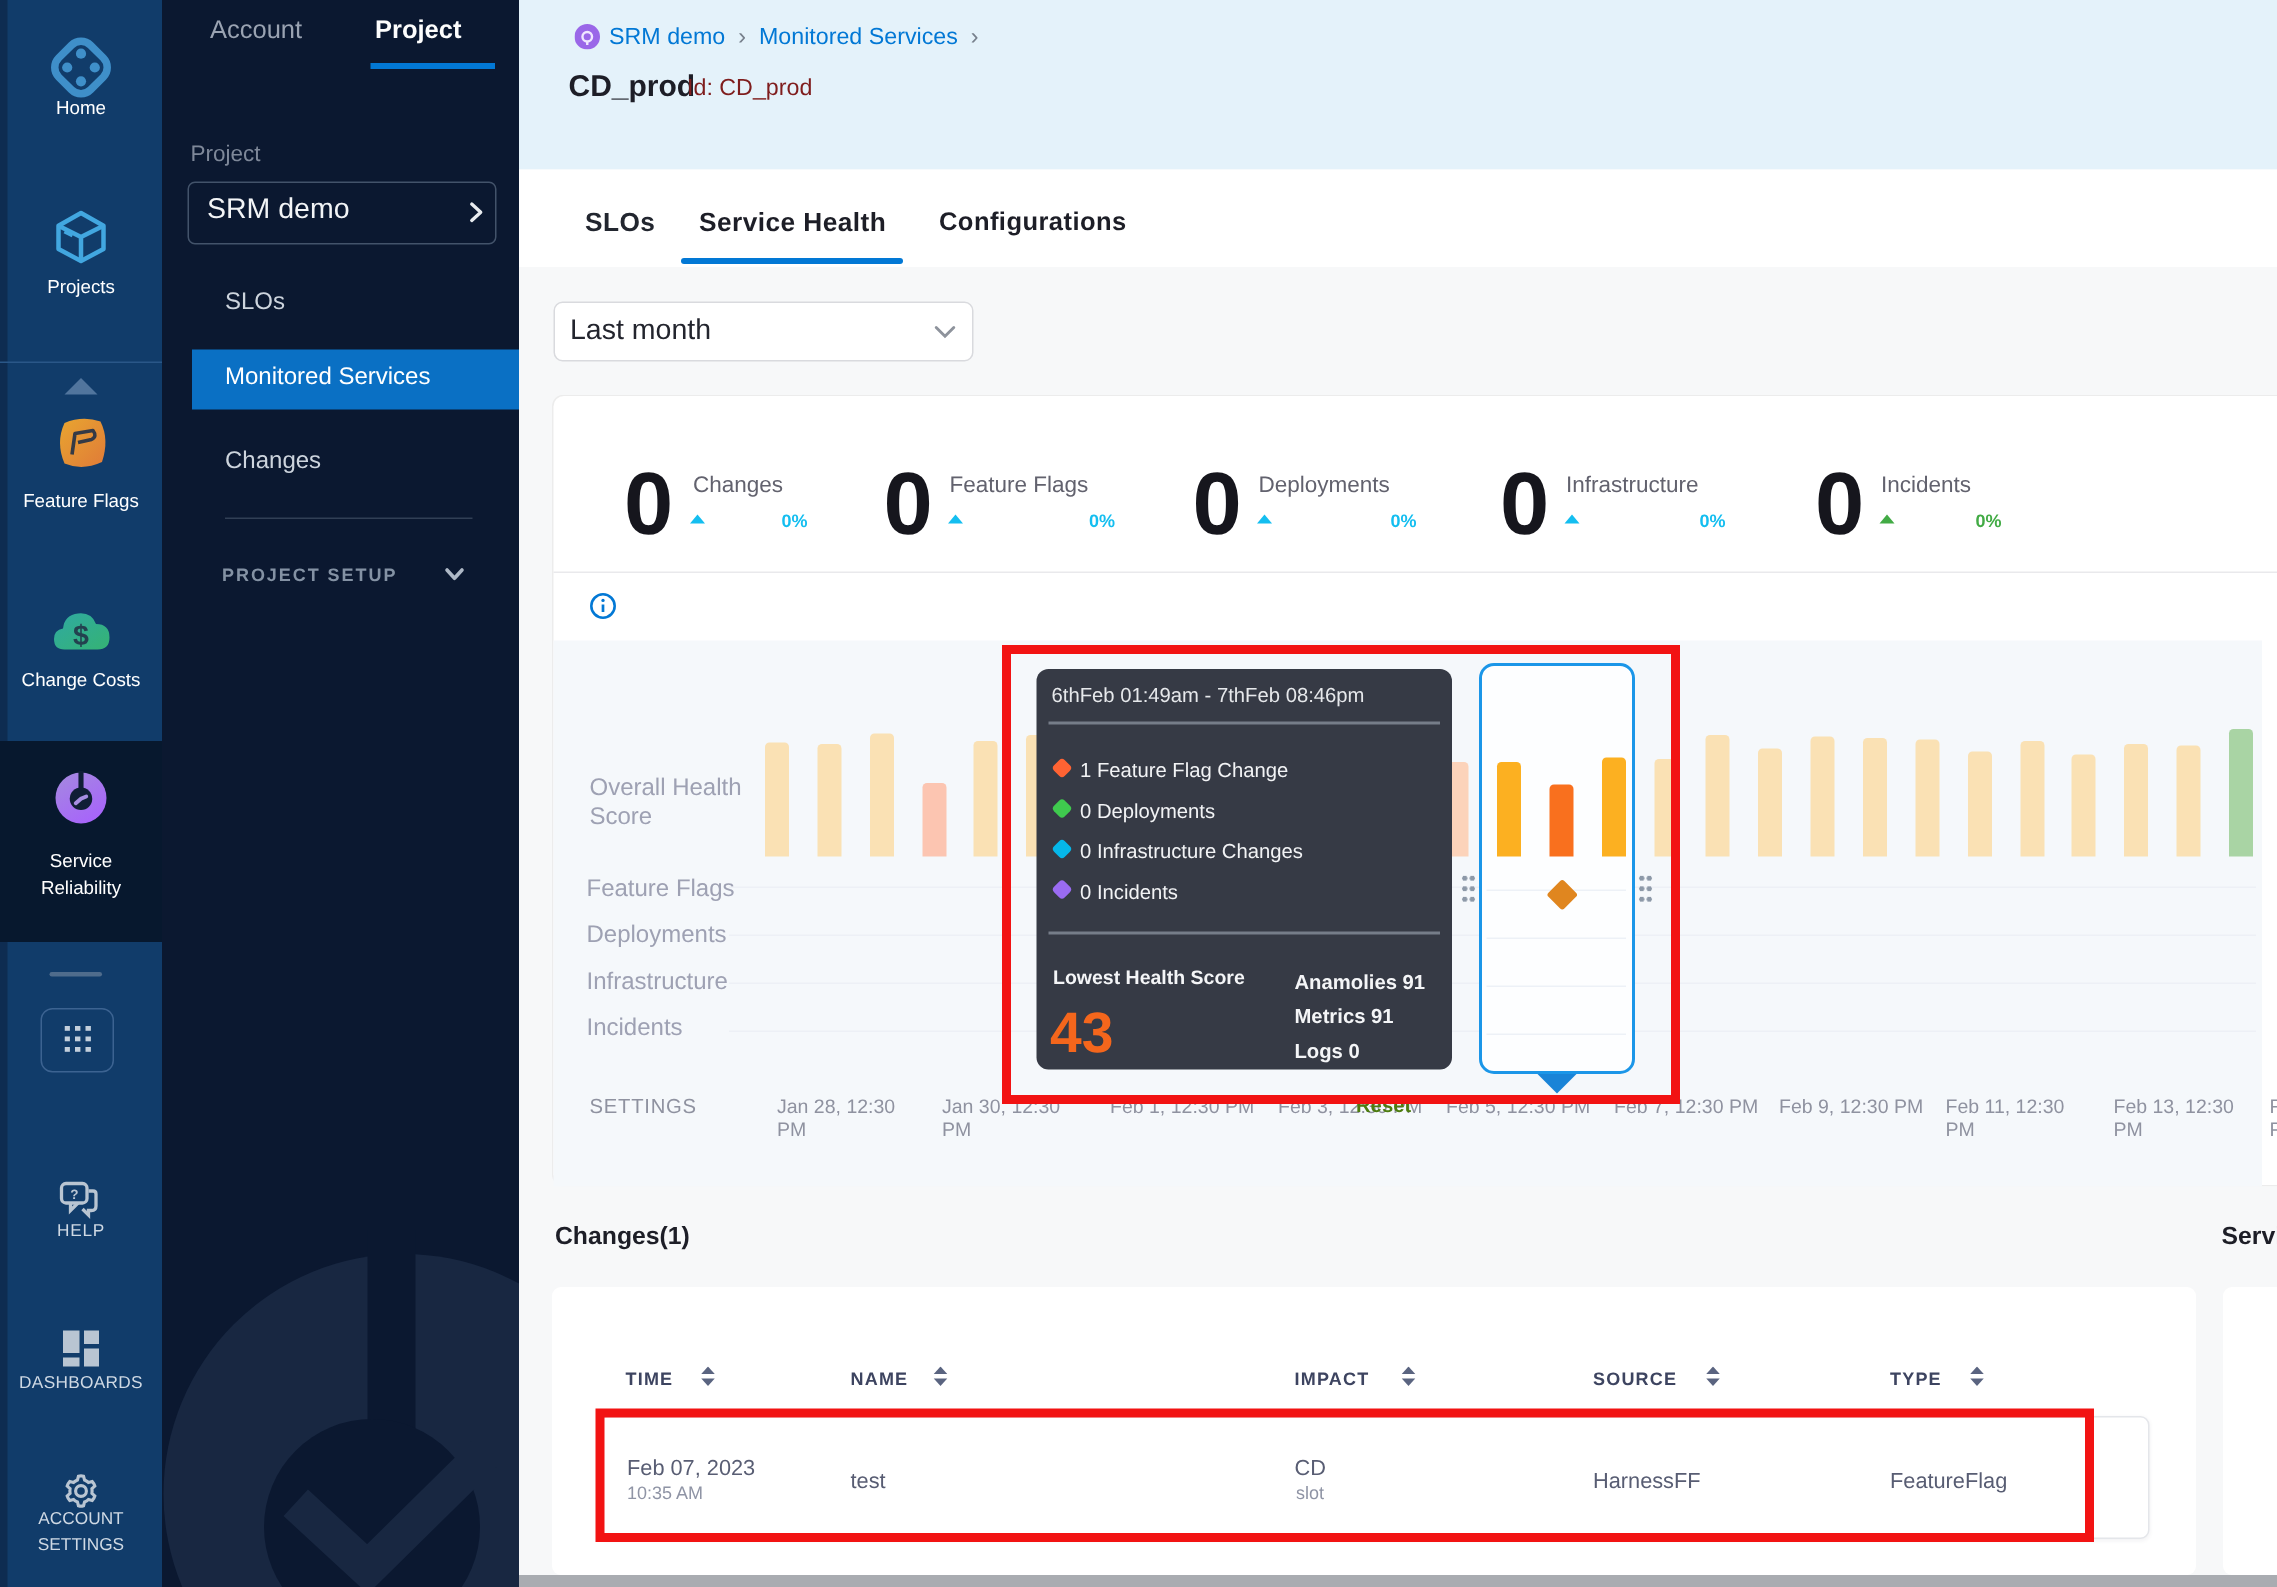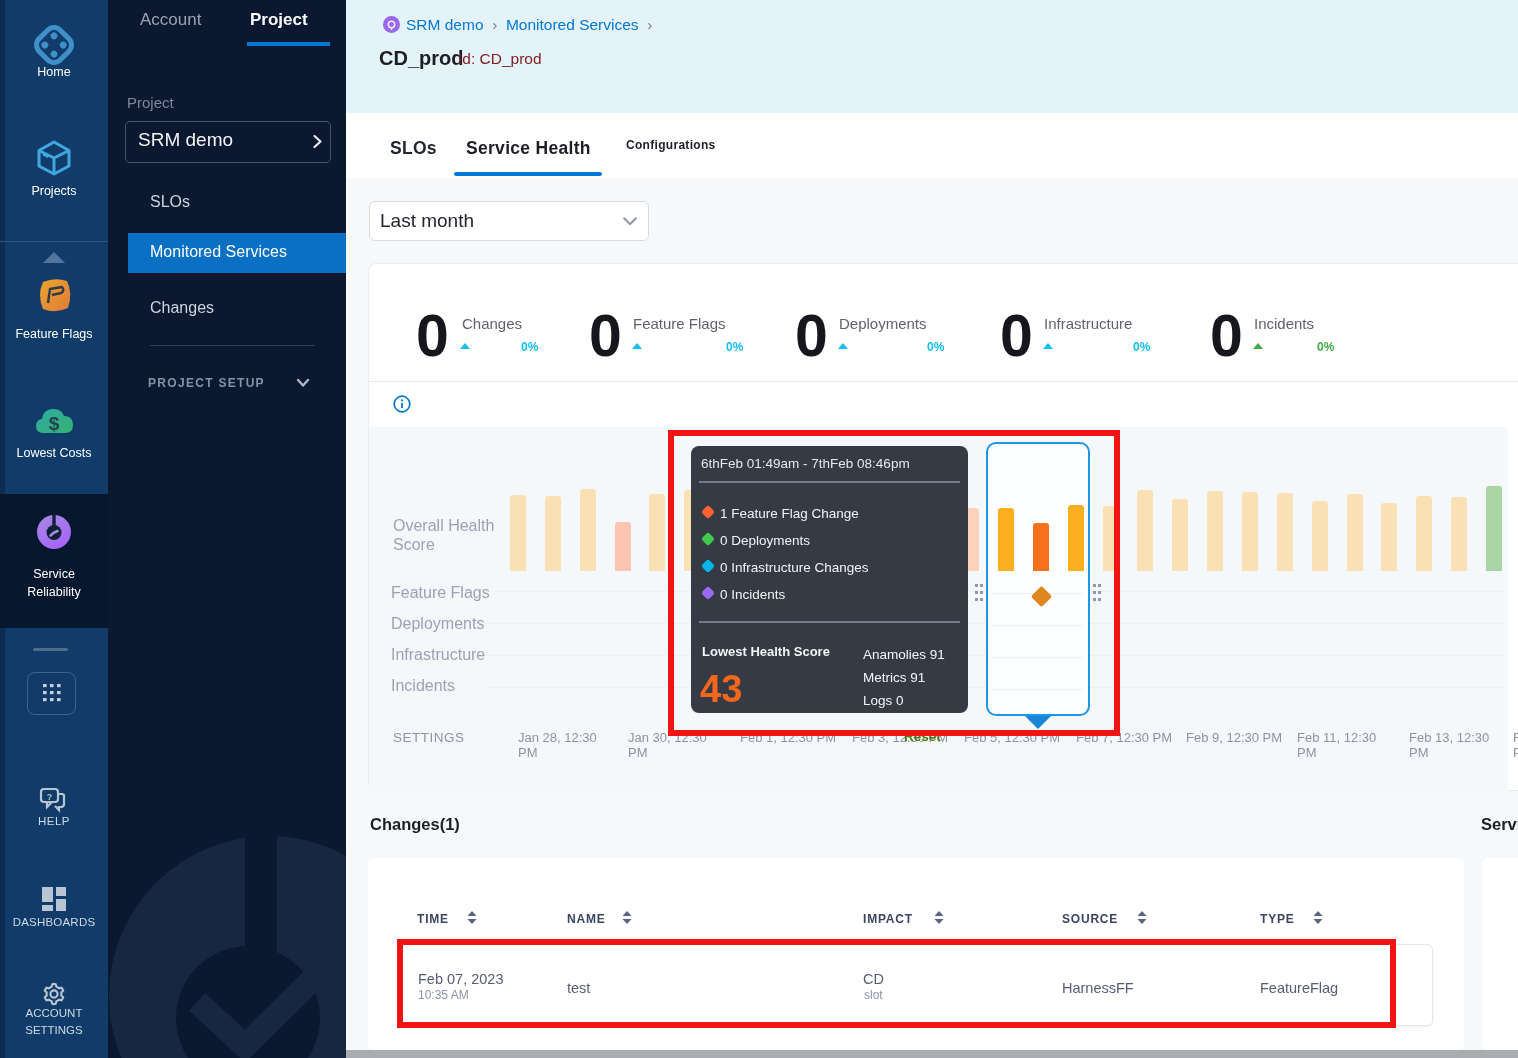--- a/index.html
+++ b/index.html
@@ -106,21 +106,21 @@
   <svg class="abs" style="left:33px;top:401px" width="43" height="40" viewBox="0 0 43 40">
     <defs>
         <linearGradient id="ccg" x1="0" y1="0" x2="1" y2="1">
       <stop offset="0" stop-color="#2fa9a2"></stop>
           <stop offset="1" stop-color="#35b374"></stop>
     </linearGradient>
       </defs>
     <path d="M10 32 Q3 32 3 25 Q3 19 9 18 Q10 9 19 8 Q28 7 31 15 Q40 15 40 24 Q40 32 32 32 Z" fill="url(#ccg)"></path>
     <text x="21" y="29" font-family="Liberation Sans" font-size="19" font-weight="bold" fill="#23414f" text-anchor="middle">$</text>
   </svg>
-  <div class="lbl lblw" style="top:446px">Lowest Costs</div>
+  <div class="lbl lblw" style="top:446px">Change Costs</div>
 
   <svg class="abs" style="left:36px;top:514px" width="36" height="36" viewBox="0 0 36 36">
     <defs>
         <linearGradient id="srg" x1="0" y1="0" x2="0.6" y2="1">
       <stop offset="0" stop-color="#a48ade"></stop>
           <stop offset="1" stop-color="#a765fa"></stop>
     </linearGradient>
       </defs>
     <circle cx="18" cy="18" r="17" fill="url(#srg)"></circle>
     <circle cx="18" cy="18.5" r="7.5" fill="#101e36"></circle>
@@ -210,21 +210,21 @@
     <circle cx="8.5" cy="8.5" r="8.5" fill="#9a67e8"></circle>
     <circle cx="8.5" cy="8.5" r="3.2" fill="none" stroke="#efe6ff" stroke-width="1.6"></circle>
     <path d="M8.5 11.7 L8.5 14" stroke="#efe6ff" stroke-width="1.6"></path>
   </svg>
   <div class="abs crumb" style="left:60px;top:16px;font-size:15.5px;">SRM demo <span class="gray">&nbsp;›&nbsp;</span> Monitored Services <span class="gray">&nbsp;›</span></div>
   <div class="abs" style="left:33px;top:47px;font-size:20px;font-weight:bold;color:#1d1e27;">CD_prod</div>
   <div class="abs" style="left:112px;top:50px;font-size:15.5px;color:#7f1d1d;">Id: CD_prod</div>
 
   <div class="abs" style="left:44px;top:138px;font-size:17.5px;font-weight:bold;color:#22262f;letter-spacing:0.3px;">SLOs</div>
   <div class="abs" style="left:120px;top:138px;font-size:17.5px;font-weight:bold;color:#1d1e27;letter-spacing:0.3px;">Service Health</div>
-  <div class="abs" style="left:280px;top:138px;font-size:12px;font-weight:bold;color:#1d1e27;letter-spacing:0.3px;">Configurations</div>
+  <div class="abs" style="left:280px;top:138px;font-size:17px;font-weight:bold;color:#1d1e27;letter-spacing:0.3px;">Configurations</div>
   <div class="abs" style="left:108px;top:172px;width:148px;height:4px;border-radius:2px;background:#0278d5;"></div>
 
   <div class="abs" style="left:23px;top:201px;width:280px;height:40px;background:#fff;border:1px solid #d9dade;border-radius:6px;"></div>
   <div class="abs" style="left:34px;top:210px;font-size:19px;color:#23252e;">Last month</div>
   <svg class="abs" style="left:276px;top:216px" width="16" height="11" viewBox="0 0 15 10">
     <path d="M2 2 L7.5 7.5 L13 2" fill="none" stroke="#8e939c" stroke-width="1.8" stroke-linecap="round"></path>
   </svg>
 
   <div id="card1"></div>
 
@@ -332,21 +332,21 @@
       <div class="item" style="top:60px;">1 Feature Flag Change</div>
     <div class="dot" style="top:87px;background:#3fca4e;"></div>
       <div class="item" style="top:87px;">0 Deployments</div>
     <div class="dot" style="top:114px;background:#06b7e9;"></div>
       <div class="item" style="top:114px;">0 Infrastructure Changes</div>
     <div class="dot" style="top:141px;background:#9a6bf2;"></div>
       <div class="item" style="top:141px;">0 Incidents</div>
     <div class="hr" style="left:8px;width:261px;top:175px;"></div>
     <div class="abs" style="left:11px;top:198px;font-size:13px;font-weight:bold;color:#f4f5f7;">Lowest Health Score</div>
     <div class="abs" style="left:9px;top:222px;font-size:38px;font-weight:bold;color:#f4661c;">43</div>
-    <div class="abs" style="left:172px;top:198px;font-size:13.5px;font-weight:normal;color:#f4f5f7;line-height:22.8px;">Anamolies 91<br>Metrics 91<br>Logs 0</div>
+    <div class="abs" style="left:172px;top:198px;font-size:13.5px;font-weight:bold;color:#f4f5f7;line-height:22.8px;">Anamolies 91<br>Metrics 91<br>Logs 0</div>
   </div>
 
   <div class="redbox" style="left:322px;top:430px;width:452px;height:306px;"></div>
 
   <div class="abs" style="left:24px;top:815px;font-size:16.5px;font-weight:bold;color:#1d1e27;">Changes(1)</div>
   <div class="abs" style="left:1135px;top:815px;font-size:16.5px;font-weight:bold;color:#1d1e27;">Service</div>
   <div id="card2"></div>
   <div class="abs" style="left:1136px;top:858px;width:80px;height:192px;background:#fff;border-radius:6px;"></div>
 
   <div class="th" style="left:71px;top:912px;">TIME</div>

